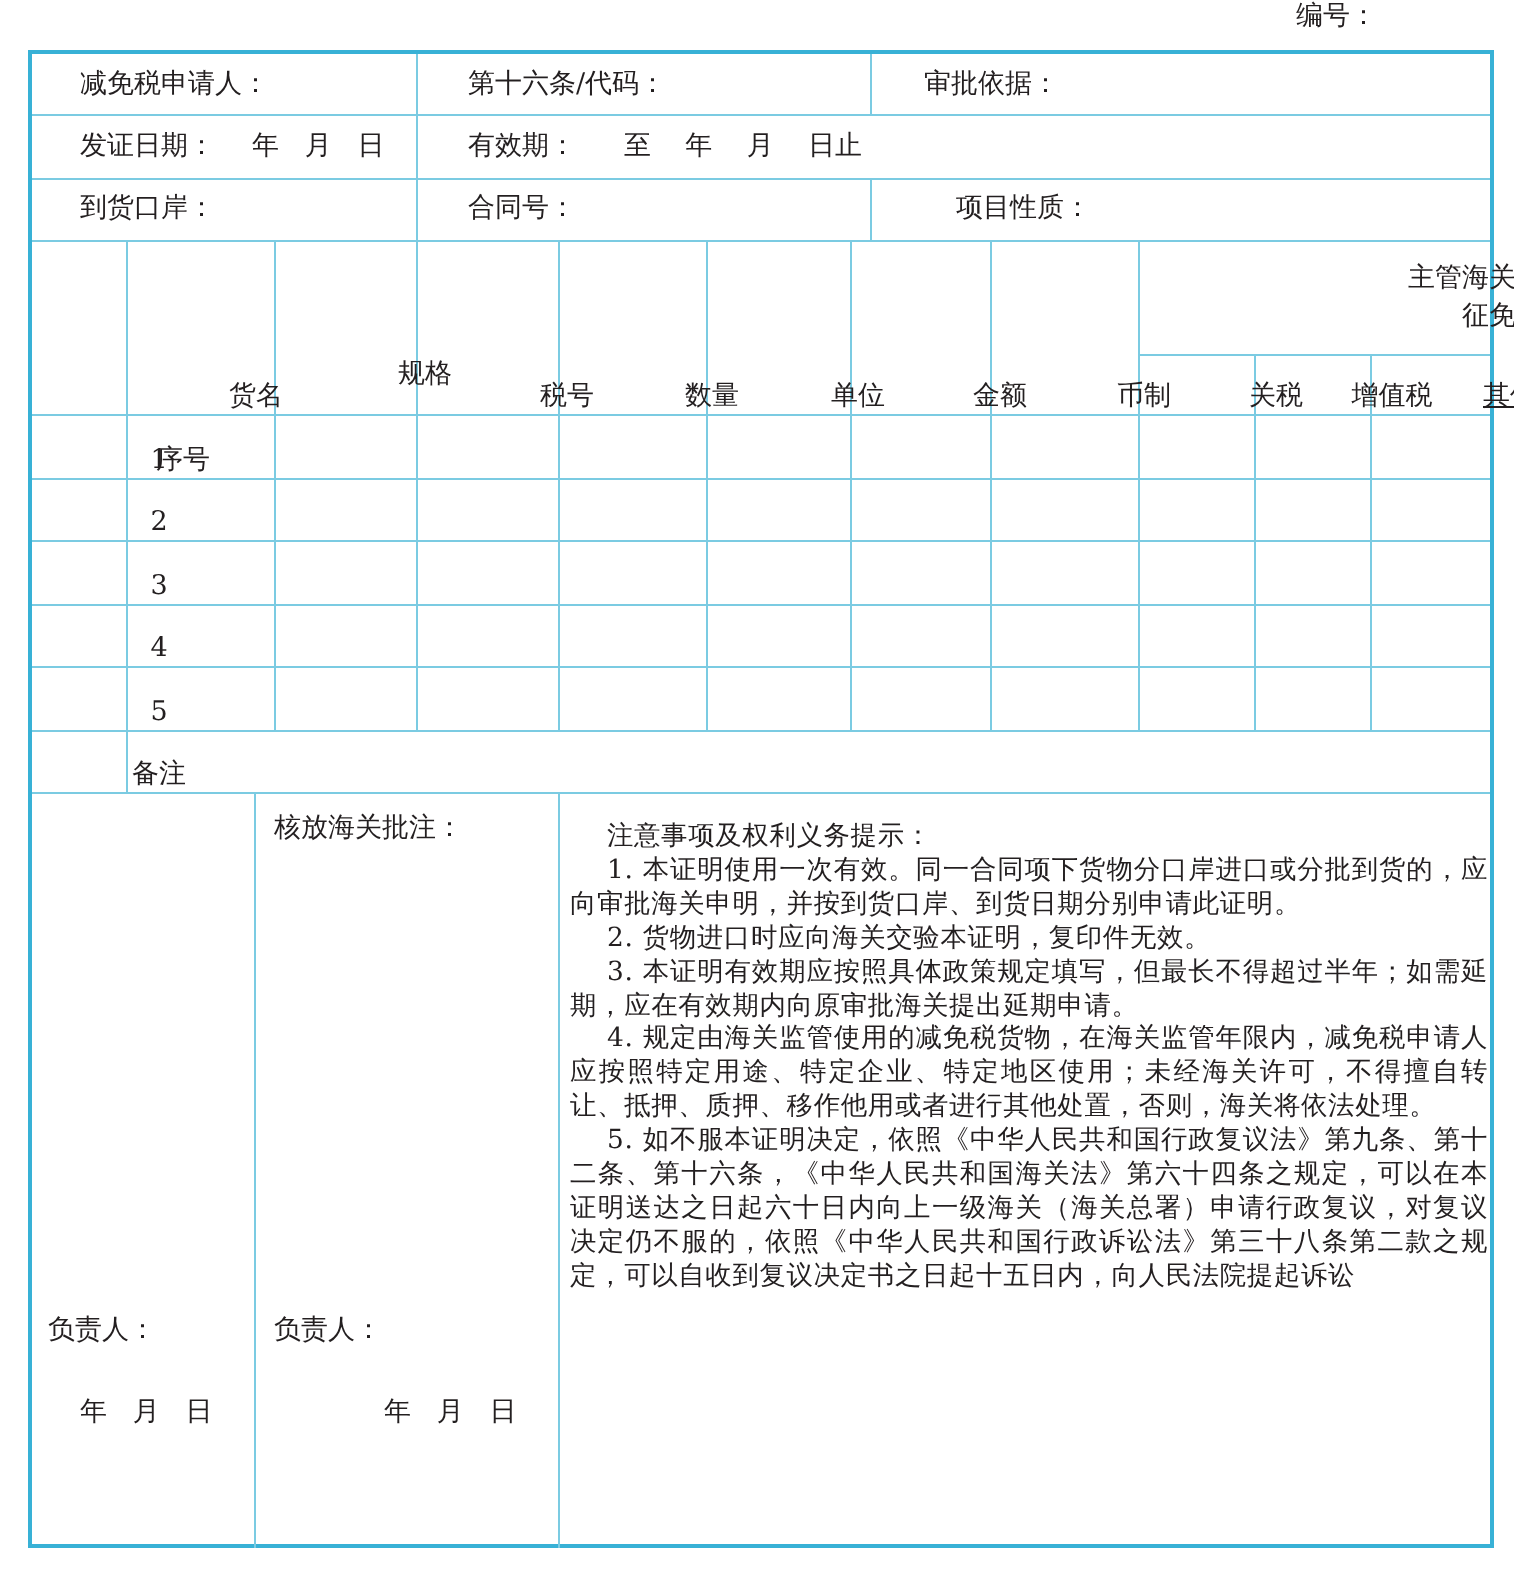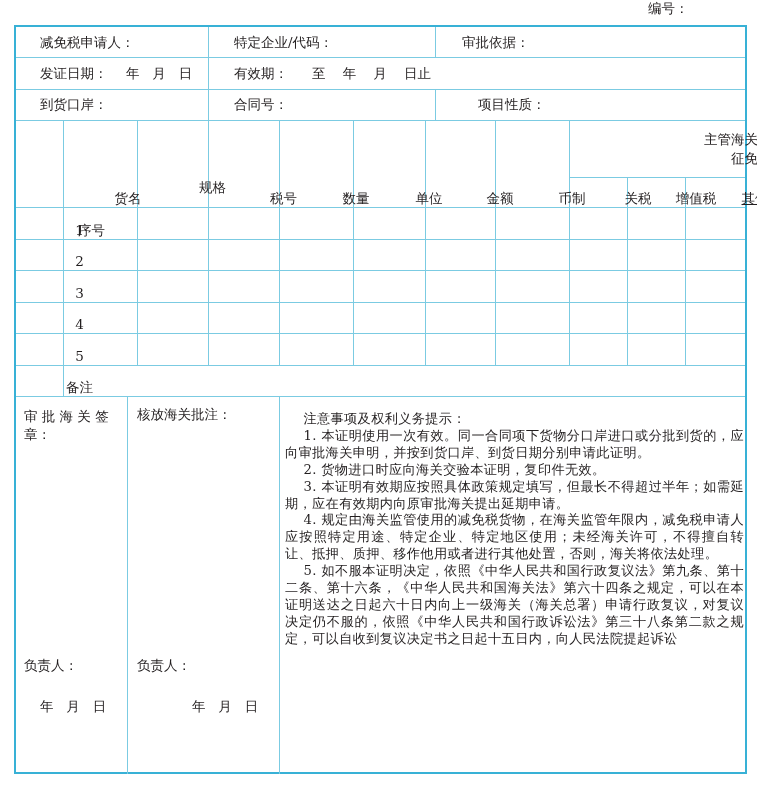--- a/index.html
+++ b/index.html
@@ -47,21 +47,21 @@
   <div class="vl" style="left:409px;top:93px;height:245px;"></div>
   <div class="vl" style="left:479px;top:93px;height:245px;"></div>
   <div class="vl" style="left:553px;top:93px;height:245px;"></div>
   <div class="vl" style="left:611px;top:150px;height:188px;"></div>
   <div class="vl" style="left:669px;top:150px;height:188px;"></div>
 
   <div class="vl" style="left:111px;top:369px;height:378px;"></div>
   <div class="vl" style="left:263px;top:369px;height:378px;"></div>
 
   <div class="t" style="left:24px;top:9px;">减免税申请人：</div>
-  <div class="t" style="left:218px;top:9px;">特定企业/代码：</div>
+  <div class="t" style="left:218px;top:9px;">第十六条/代码：</div>
   <div class="t" style="left:446px;top:9px;">审批依据：</div>
 
   <div class="t" style="left:24px;top:40px;">发证日期：</div>
   <div class="t" style="left:110px;top:40px;white-space:pre;">年   月   日</div>
   <div class="t" style="left:218px;top:40px;">有效期：</div>
   <div class="t" style="left:296px;top:40px;white-space:pre;">至    年    月    日止</div>
 
   <div class="t" style="left:24px;top:71px;">到货口岸：</div>
   <div class="t" style="left:218px;top:71px;">合同号：</div>
   <div class="t" style="left:462px;top:71px;">项目性质：</div>
@@ -85,24 +85,20 @@
 
   <div class="c" style="left:0;top:180px;width:47px;height:32px;">1</div>
   <div class="c" style="left:0;top:212px;width:47px;height:31px;">2</div>
   <div class="c" style="left:0;top:243px;width:47px;height:32px;">3</div>
   <div class="c" style="left:0;top:275px;width:47px;height:31px;">4</div>
   <div class="c" style="left:0;top:306px;width:47px;height:32px;">5</div>
 
   <div class="c" style="left:0;top:338px;width:47px;height:31px;">备注</div>
   <div class="c" style="left:48px;top:338px;width:681px;height:31px;"></div>
 
-  <div class="sig-l" style="left:8px;top:380px;width:96px;">
-    <div style="white-space:pre;">审 批 海 关 签</div>
-    <div>章：</div>
-  </div>
   <div class="t" style="left:8px;top:632px;">负责人：</div>
   <div class="t" style="left:24px;top:673px;white-space:pre;">年   月   日</div>
 
   <div class="t" style="left:121px;top:381px;">核放海关批注：</div>
   <div class="t" style="left:121px;top:632px;">负责人：</div>
   <div class="t" style="left:176px;top:673px;white-space:pre;">年   月   日</div>
 
   <div class="notes">
     <p>注意事项及权利义务提示：</p>
     <p>1. 本证明使用一次有效。同一合同项下货物分口岸进口或分批到货的，应向审批海关申明，并按到货口岸、到货日期分别申请此证明。</p>

